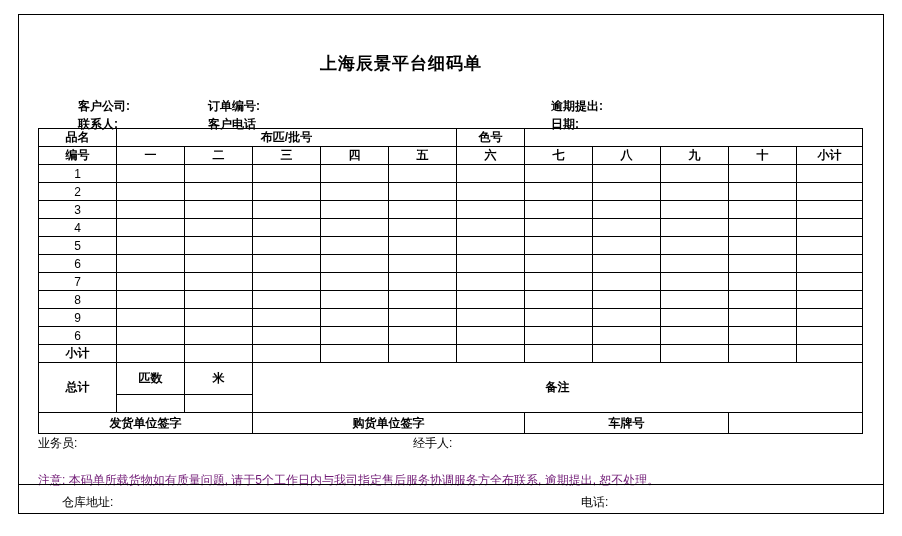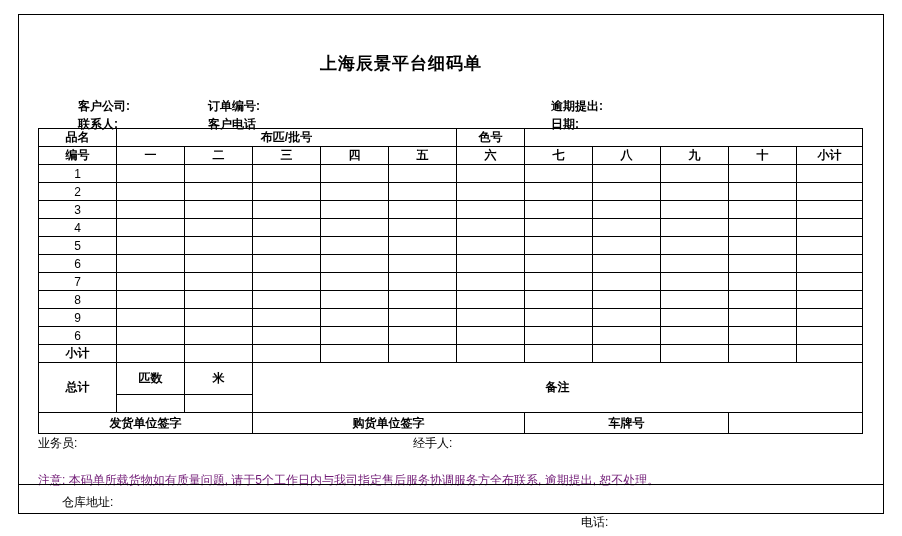--- a/index.html
+++ b/index.html
@@ -78,21 +78,21 @@
   .footer-text {
     position: absolute;
     font-size: 12px;
     font-weight: normal;
     white-space: nowrap;
   }
   .f-sales   { left: 38px;  top: 435px; }
   .f-handler { left: 413px; top: 435px; }
   .f-note    { left: 38px;  top: 472px; color: #701a75; }
   .f-addr    { left: 38px;  top: 494px; margin-left: 24px; }
-  .f-tel     { left: 581px; top: 514px; }
+  .f-tel     { left: 581px; top: 494px; }
 
   .hline {
     position: absolute;
     border-top: 1px solid #000;
   }
 </style>
 </head>
 <body>
 
 <div class="page">

